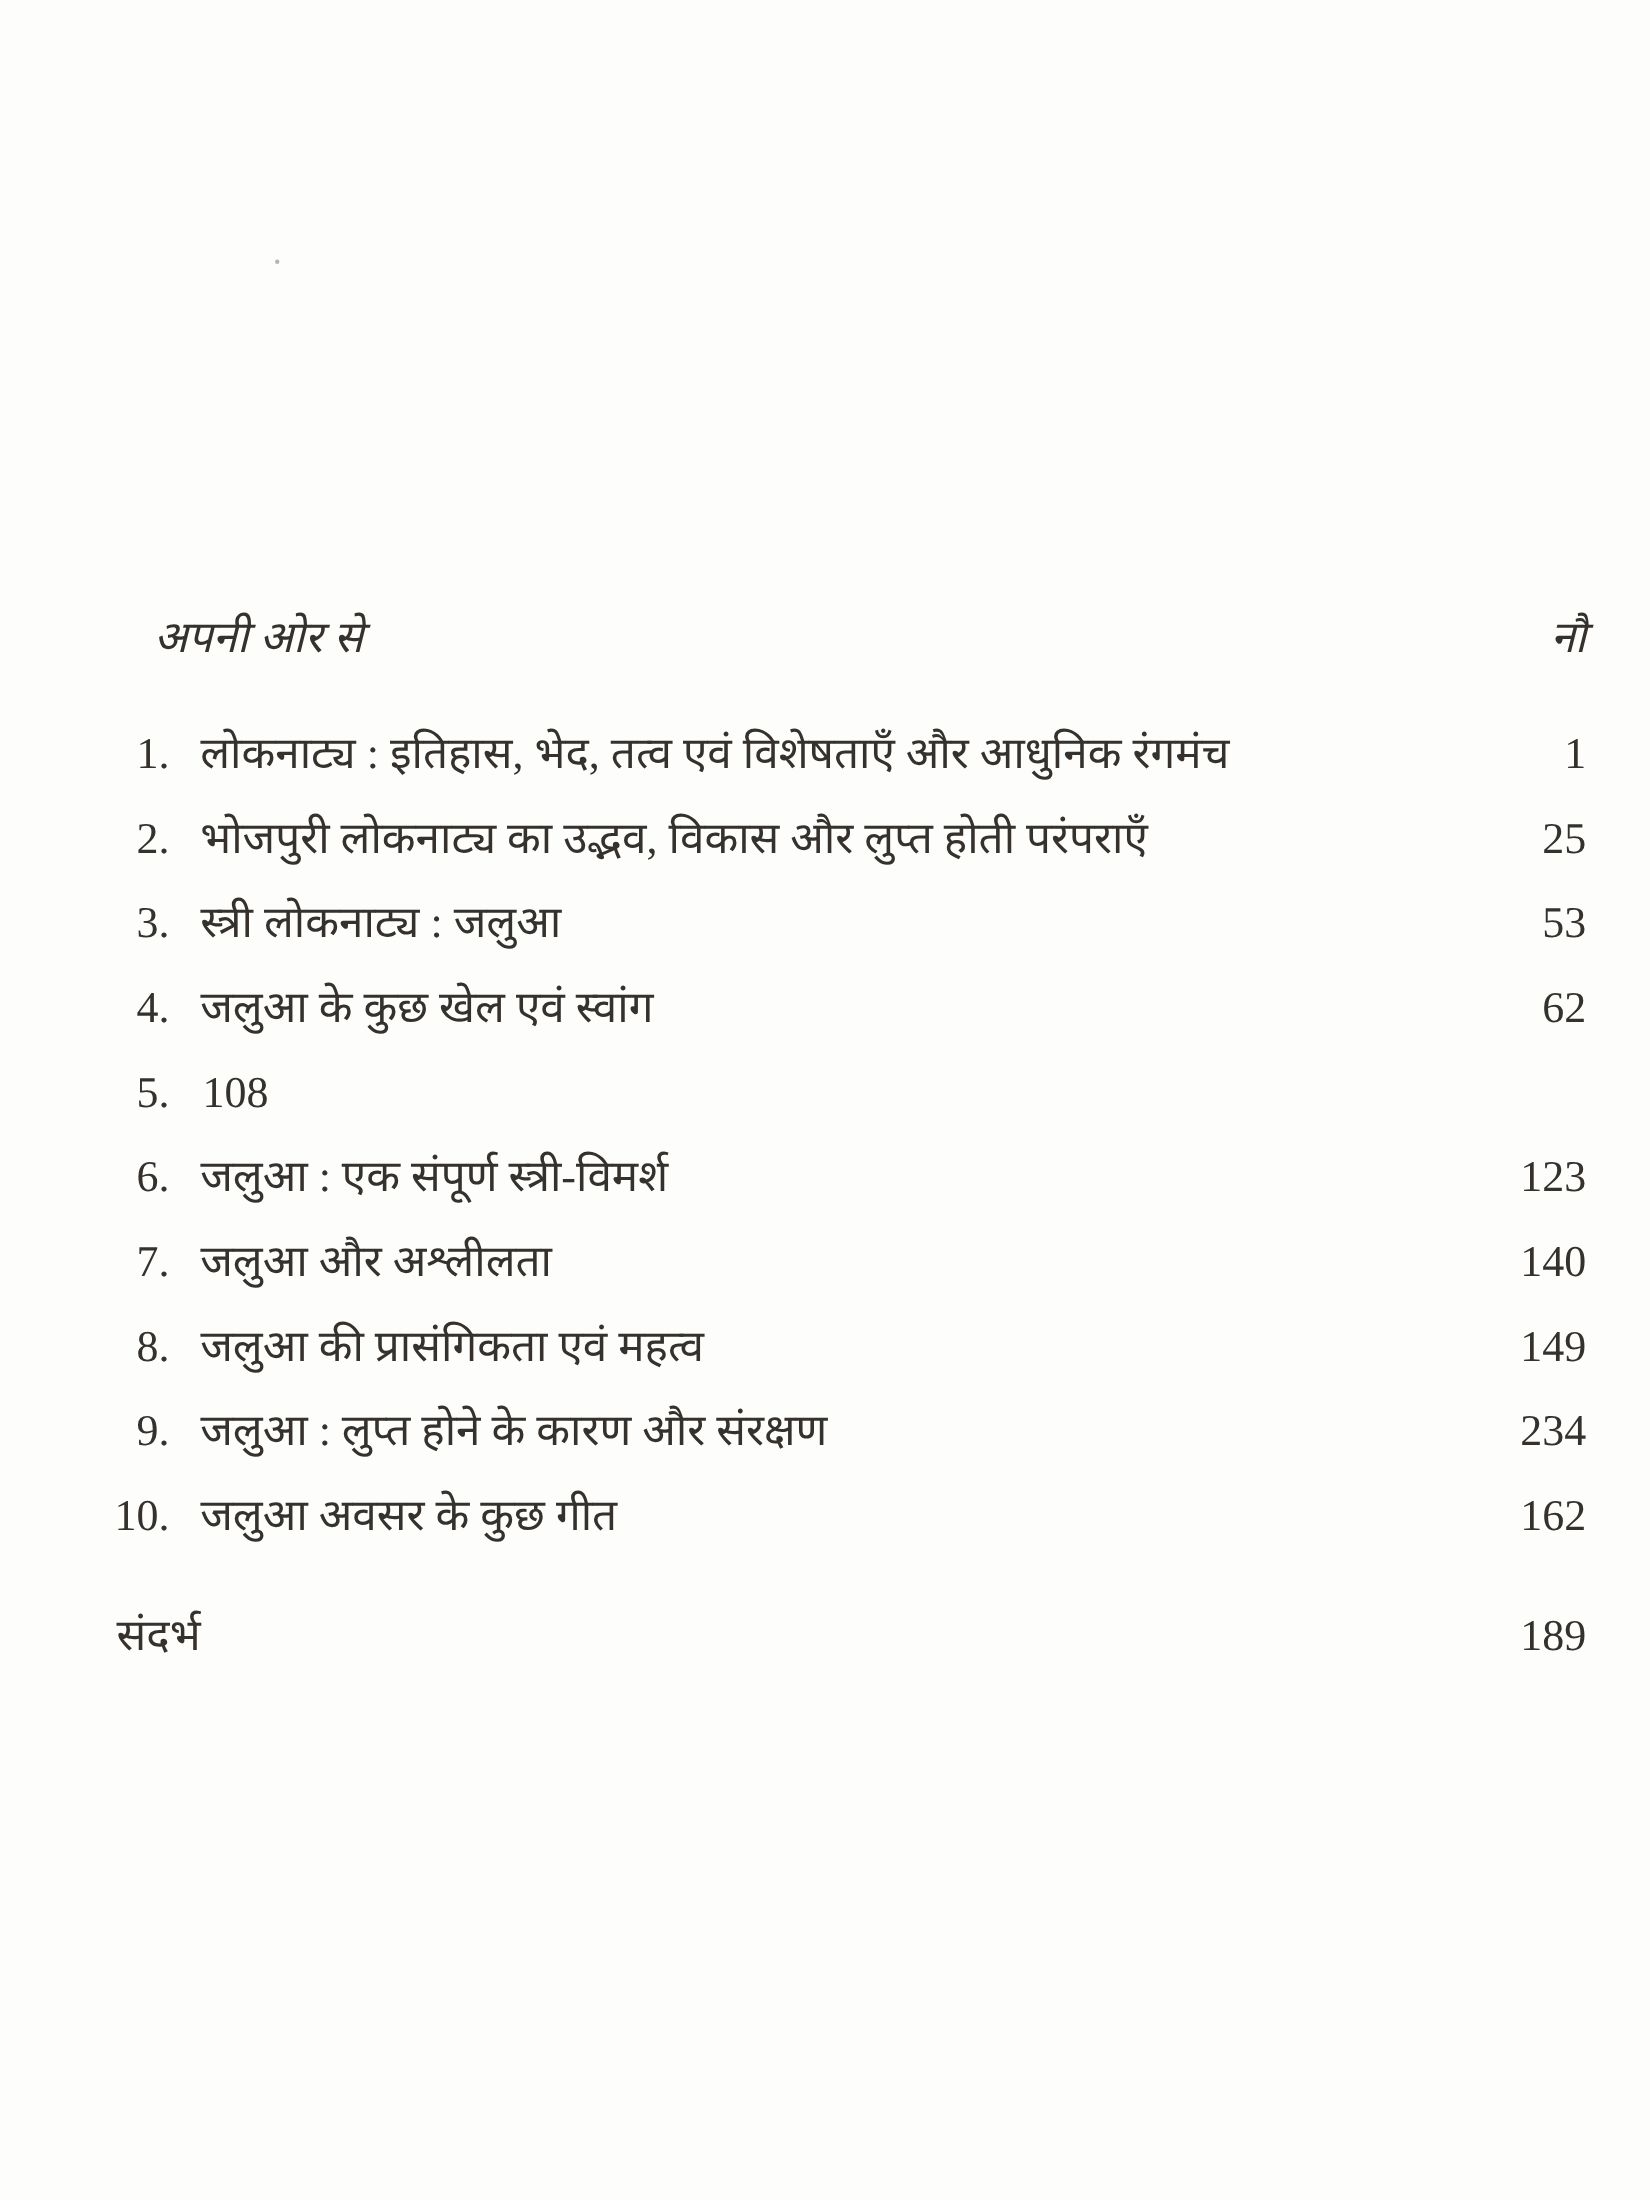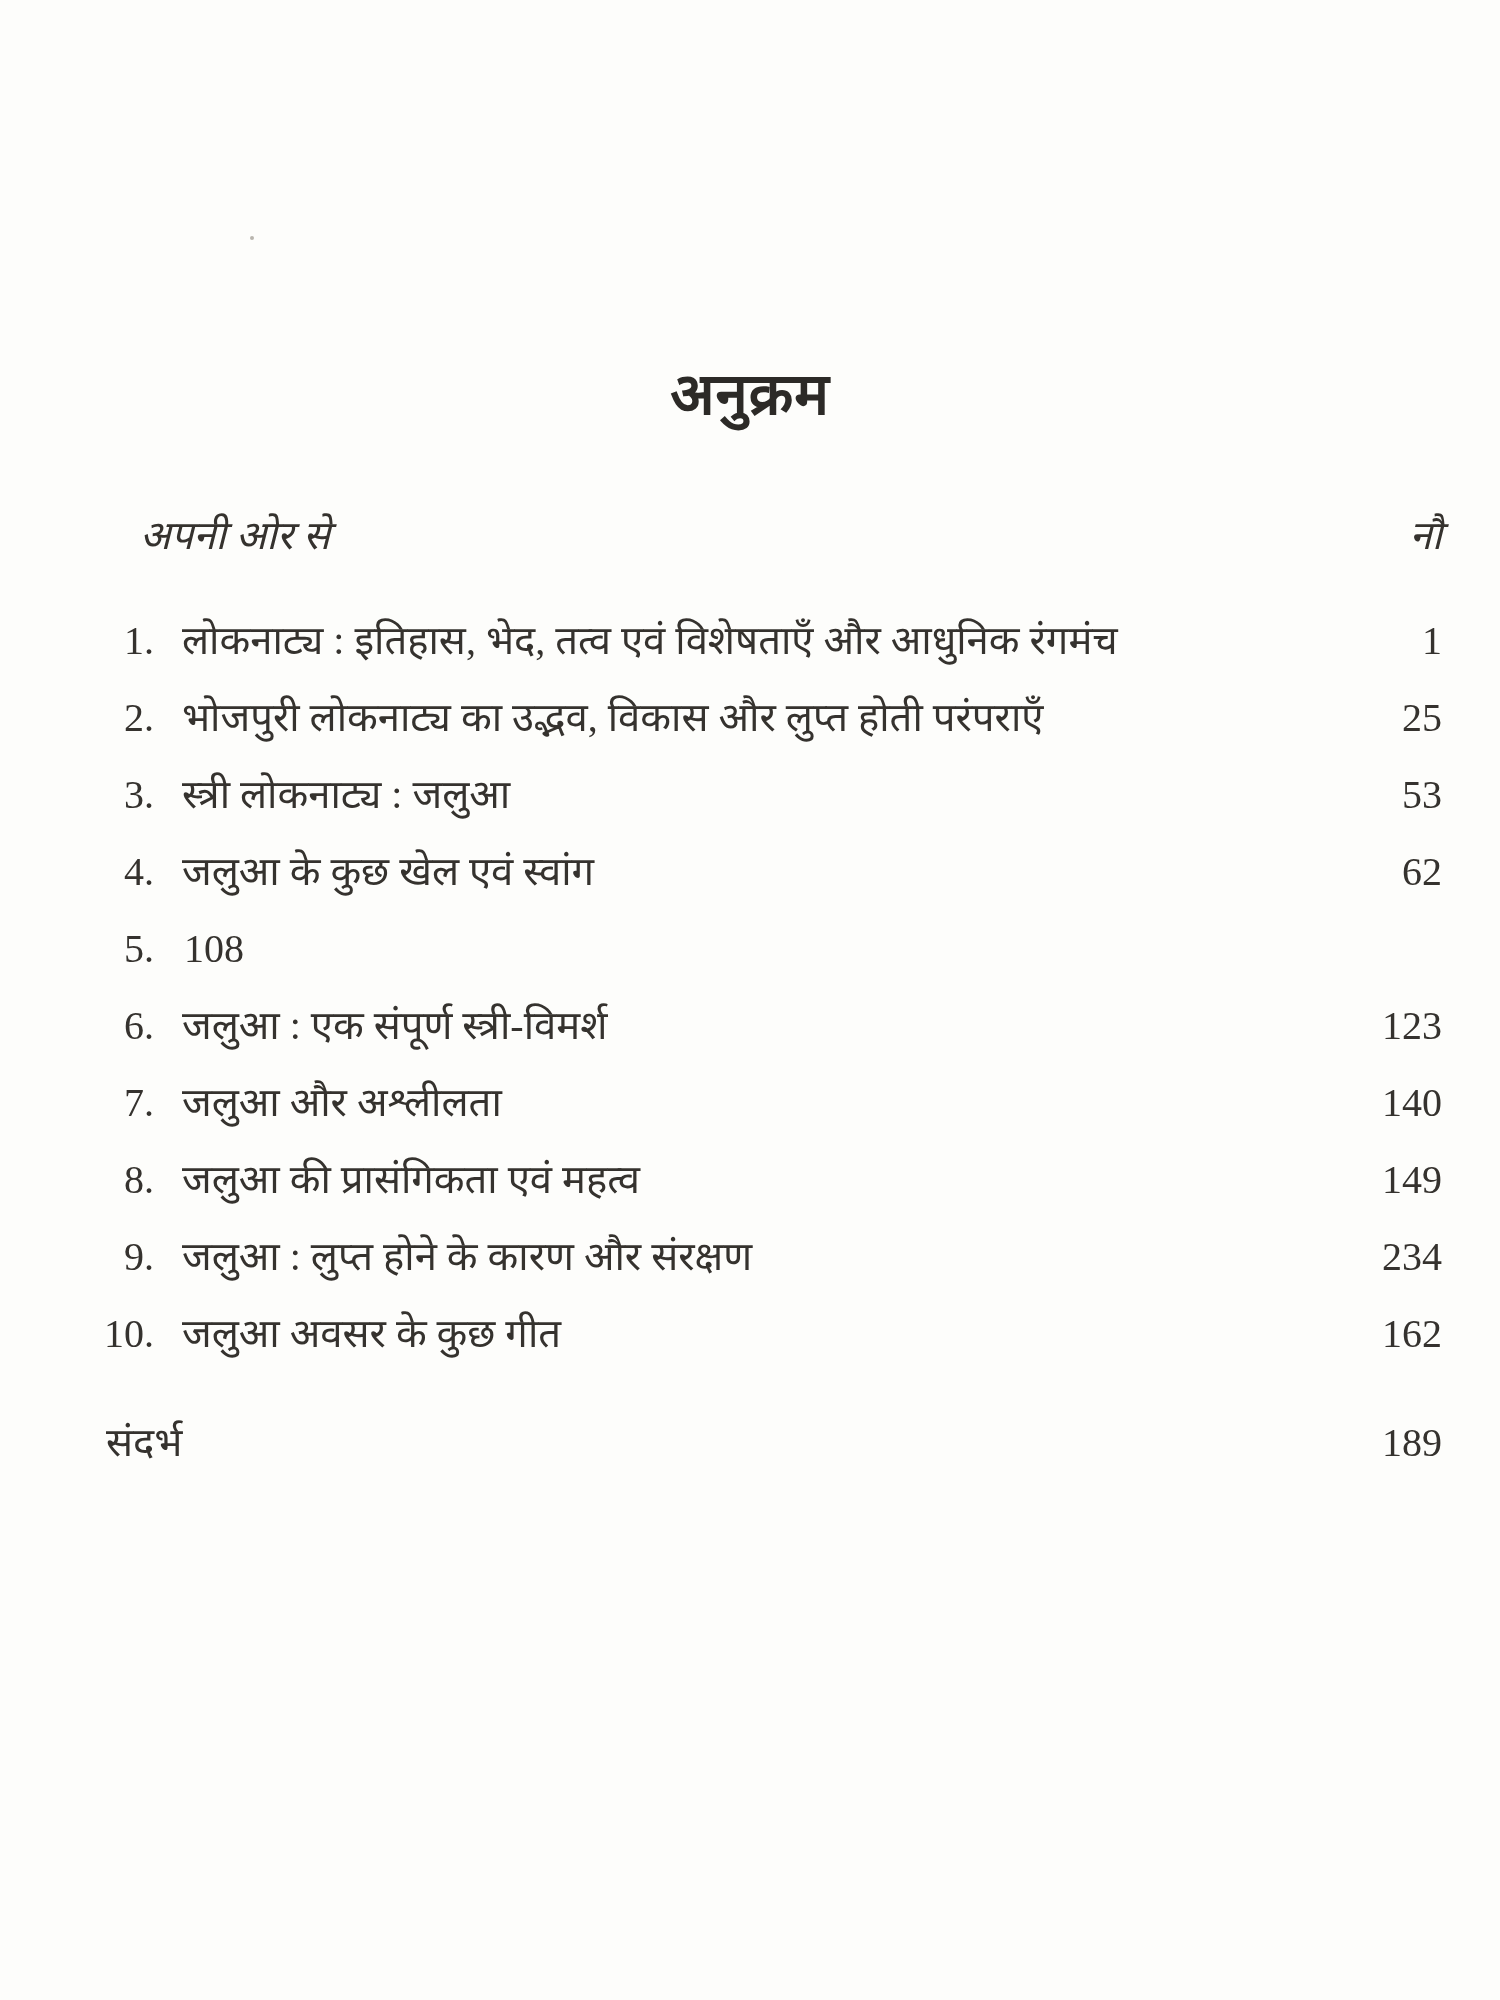--- a/index.html
+++ b/index.html
@@ -34,21 +34,21 @@
     text-align: center;
     font-size: 58px;
     font-weight: bold;
     letter-spacing: 1px;
     color: #2c2a27;
   }
   .toc {
     position: absolute;
     left: 92px;
     right: 58px;
-    top: 492px;
+    top: 536px;
   }
   .row {
     display: flex;
     align-items: baseline;
     font-size: 40px;
     line-height: 77px;
     height: 77px;
     white-space: nowrap;
   }
   .row.front {
@@ -81,21 +81,20 @@
     text-align: right;
   }
 </style>
 </head>
 <body>
 
 <div class="page">
 
   <span class="scan-dot"></span>
 
-  <div class="heading">अनुक्रम</div>
 
   <div class="toc">
 
     <div class="row front">
       <span class="flabel">अपनी ओर से</span>
       <span class="spacer"></span>
       <span class="pg">नौ</span>
     </div>
 
     <div class="row entry">

